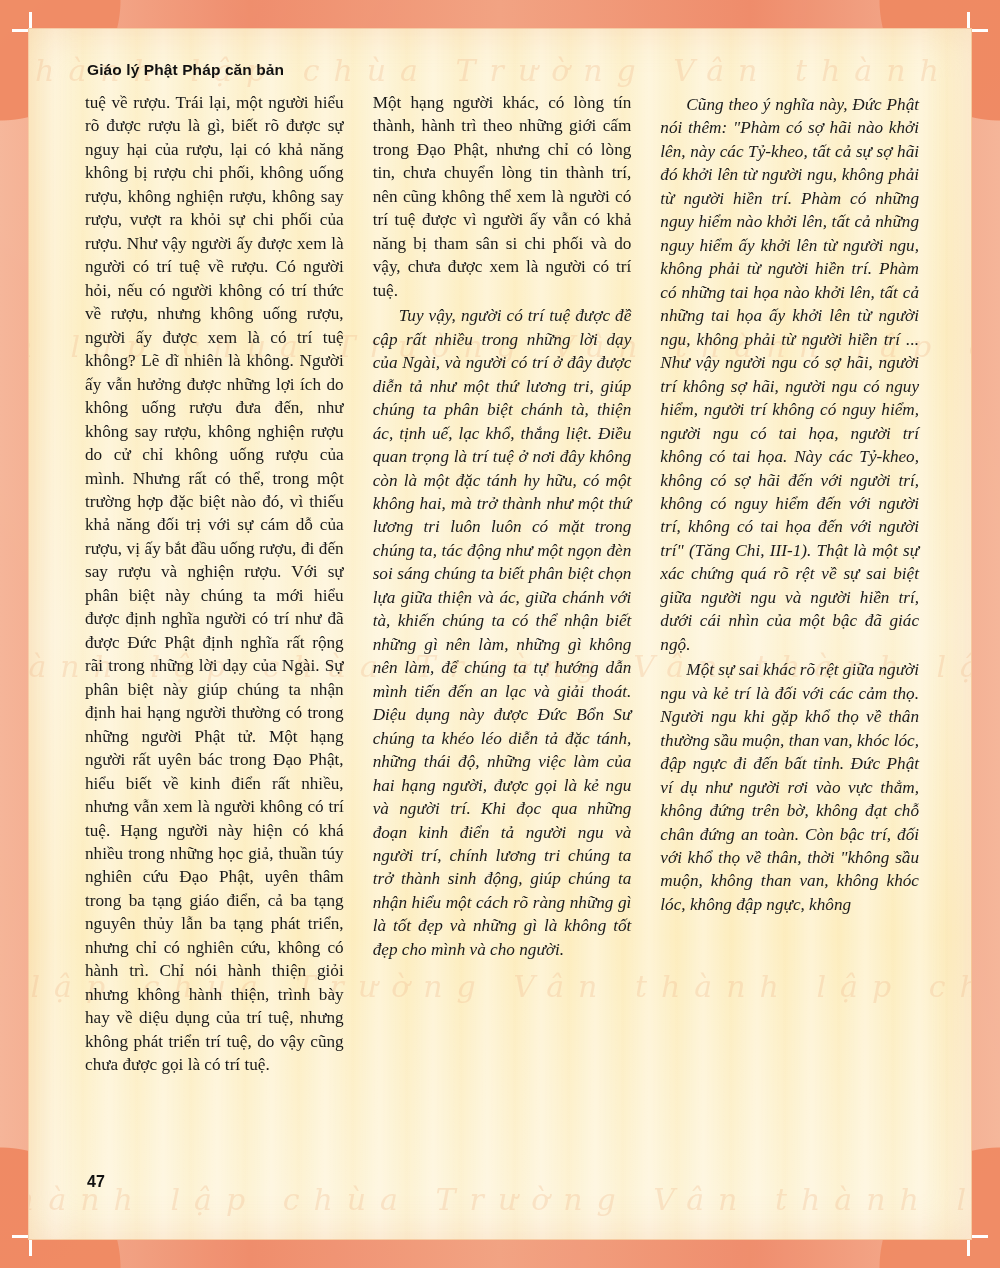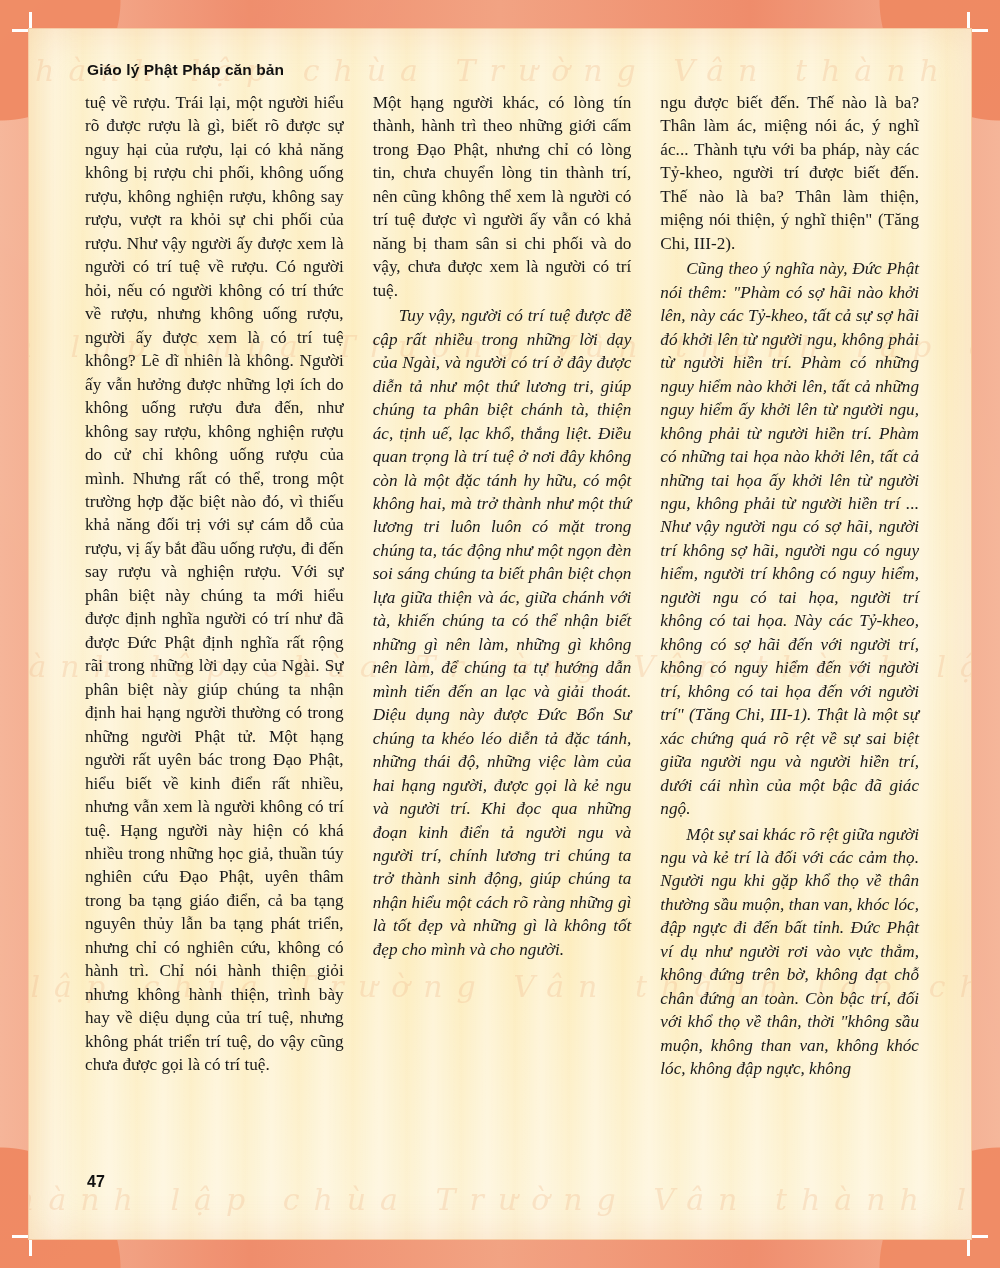--- a/index.html
+++ b/index.html
@@ -176,21 +176,20 @@
       <div class="col">
         <p>tuệ về rượu. Trái lại, một người hiểu rõ được rượu là gì, biết rõ được sự nguy hại của rượu, lại có khả năng không bị rượu chi phối, không uống rượu, không nghiện rượu, không say rượu, vượt ra khỏi sự chi phối của rượu. Như vậy người ấy được xem là người có trí tuệ về rượu. Có người hỏi, nếu có người không có trí thức về rượu, nhưng không uống rượu, người ấy được xem là có trí tuệ không? Lẽ dĩ nhiên là không. Người ấy vẫn hưởng được những lợi ích do không uống rượu đưa đến, như không say rượu, không nghiện rượu do cử chỉ không uống rượu của mình. Nhưng rất có thể, trong một trường hợp đặc biệt nào đó, vì thiếu khả năng đối trị với sự cám dỗ của rượu, vị ấy bắt đầu uống rượu, đi đến say rượu và nghiện rượu. Với sự phân biệt này chúng ta mới hiểu được định nghĩa người có trí như đã được Đức Phật định nghĩa rất rộng rãi trong những lời dạy của Ngài. Sự phân biệt này giúp chúng ta nhận định hai hạng người thường có trong những người Phật tử. Một hạng người rất uyên bác trong Đạo Phật, hiểu biết về kinh điển rất nhiều, nhưng vẫn xem là người không có trí tuệ. Hạng người này hiện có khá nhiều trong những học giả, thuần túy nghiên cứu Đạo Phật, uyên thâm trong ba tạng giáo điển, cả ba tạng nguyên thủy lẫn ba tạng phát triển, nhưng chỉ có nghiên cứu, không có hành trì. Chỉ nói hành thiện giỏi nhưng không hành thiện, trình bày hay về diệu dụng của trí tuệ, nhưng không phát triển trí tuệ, do vậy cũng chưa được gọi là có trí tuệ.</p>
       </div>
 
       <div class="col">
         <p>Một hạng người khác, có lòng tín thành, hành trì theo những giới cấm trong Đạo Phật, nhưng chỉ có lòng tin, chưa chuyển lòng tin thành trí, nên cũng không thể xem là người có trí tuệ được vì người ấy vẫn có khả năng bị tham sân si chi phối và do vậy, chưa được xem là người có trí tuệ.</p>
         <p class="indent">Tuy vậy, người có trí tuệ được đề cập rất nhiều trong những lời dạy của Ngài, và người có trí ở đây được diễn tả như một thứ lương tri, giúp chúng ta phân biệt chánh tà, thiện ác, tịnh uế, lạc khổ, thắng liệt. Điều quan trọng là trí tuệ ở nơi đây không còn là một đặc tánh hy hữu, có một không hai, mà trở thành như một thứ lương tri luôn luôn có mặt trong chúng ta, tác động như một ngọn đèn soi sáng chúng ta biết phân biệt chọn lựa giữa thiện và ác, giữa chánh với tà, khiến chúng ta có thể nhận biết những gì nên làm, những gì không nên làm, để chúng ta tự hướng dẫn mình tiến đến an lạc và giải thoát. Diệu dụng này được Đức Bổn Sư chúng ta khéo léo diễn tả đặc tánh, những thái độ, những việc làm của hai hạng người, được gọi là kẻ ngu và người trí. Khi đọc qua những đoạn kinh điển tả người ngu và người trí, chính lương tri chúng ta trở thành sinh động, giúp chúng ta nhận hiểu một cách rõ ràng những gì là tốt đẹp và những gì là không tốt đẹp cho mình và cho người.</p>
       </div>
 
       <div class="col">
-        <p>ngu được biết đến. Thế nào là ba? Thân làm ác, miệng nói ác, ý nghĩ ác... Thành tựu với ba pháp, này các Tỷ-kheo, người trí được biết đến. Thế nào là ba? Thân làm thiện, miệng nói thiện, ý nghĩ thiện" (Tăng Chi, III-2).</p>
         <p class="indent">Cũng theo ý nghĩa này, Đức Phật nói thêm: "Phàm có sợ hãi nào khởi lên, này các Tỷ-kheo, tất cả sự sợ hãi đó khởi lên từ người ngu, không phải từ người hiền trí. Phàm có những nguy hiểm nào khởi lên, tất cả những nguy hiểm ấy khởi lên từ người ngu, không phải từ người hiền trí. Phàm có những tai họa nào khởi lên, tất cả những tai họa ấy khởi lên từ người ngu, không phải từ người hiền trí ... Như vậy người ngu có sợ hãi, người trí không sợ hãi, người ngu có nguy hiểm, người trí không có nguy hiểm, người ngu có tai họa, người trí không có tai họa. Này các Tỷ-kheo, không có sợ hãi đến với người trí, không có nguy hiểm đến với người trí, không có tai họa đến với người trí" (Tăng Chi, III-1). Thật là một sự xác chứng quá rõ rệt về sự sai biệt giữa người ngu và người hiền trí, dưới cái nhìn của một bậc đã giác ngộ.</p>
         <p class="indent">Một sự sai khác rõ rệt giữa người ngu và kẻ trí là đối với các cảm thọ. Người ngu khi gặp khổ thọ về thân thường sầu muộn, than van, khóc lóc, đập ngực đi đến bất tỉnh. Đức Phật ví dụ như người rơi vào vực thẳm, không đứng trên bờ, không đạt chỗ chân đứng an toàn. Còn bậc trí, đối với khổ thọ về thân, thời "không sầu muộn, không than van, không khóc lóc, không đập ngực, không</p>
       </div>
 
     </div>
 
     <div class="folio">47</div>
 
   </div>
 </div>

